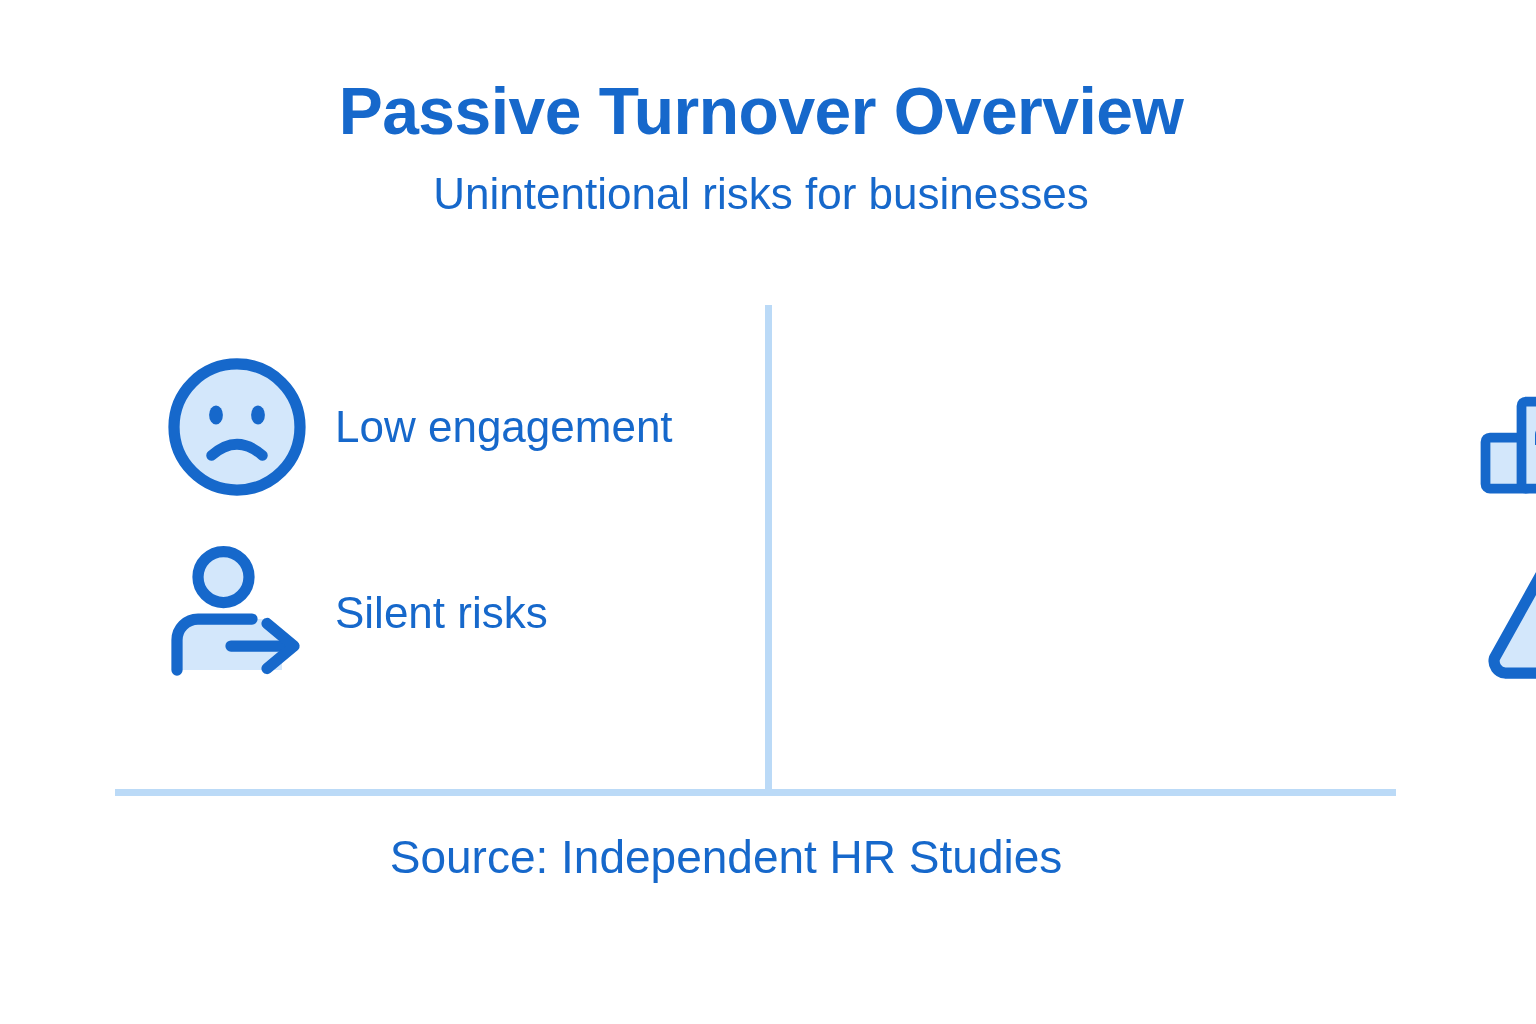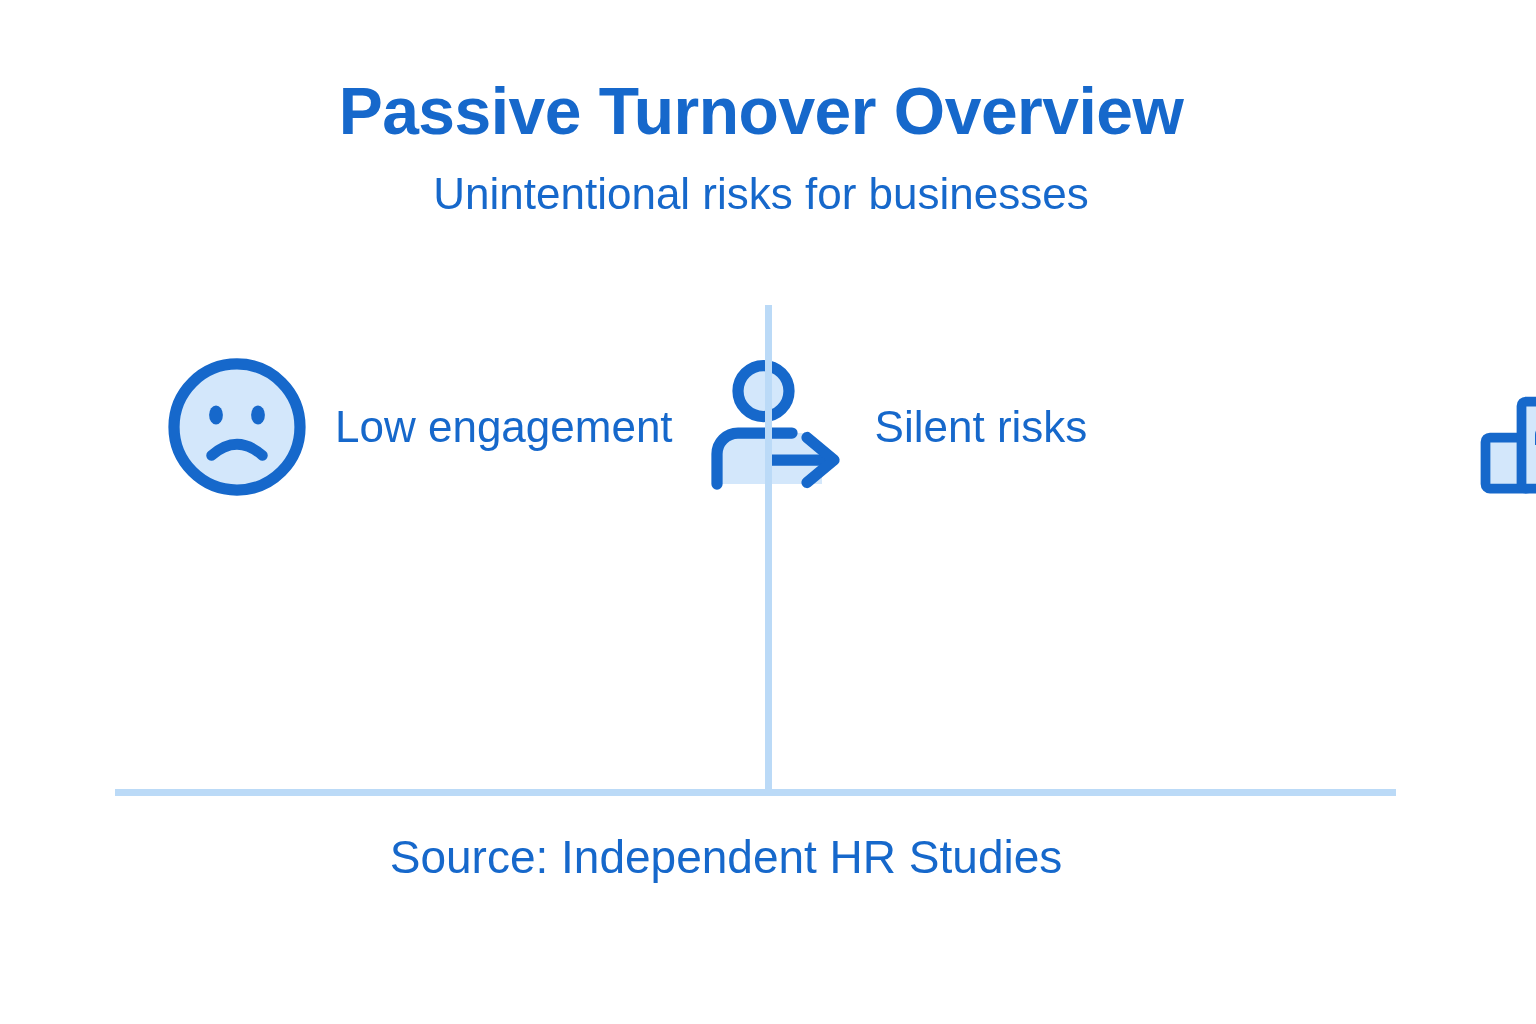--- a/index.html
+++ b/index.html
@@ -69,22 +69,22 @@
     text-align: center;
     line-height: 1.0;
     margin: 12px 0 0 0;
     padding-left: 20px;
     white-space: nowrap;
   }
 
   .items {
     margin-top: 52px;
     display: flex;
-    flex-direction: row;
-    gap: 24px;
+    flex-direction: column;
+    gap: 36px;
   }
   .item {
     display: flex;
     align-items: center;
     height: 150px;
   }
   .item-icon {
     width: 160px;
     min-width: 160px;
     height: 150px;

